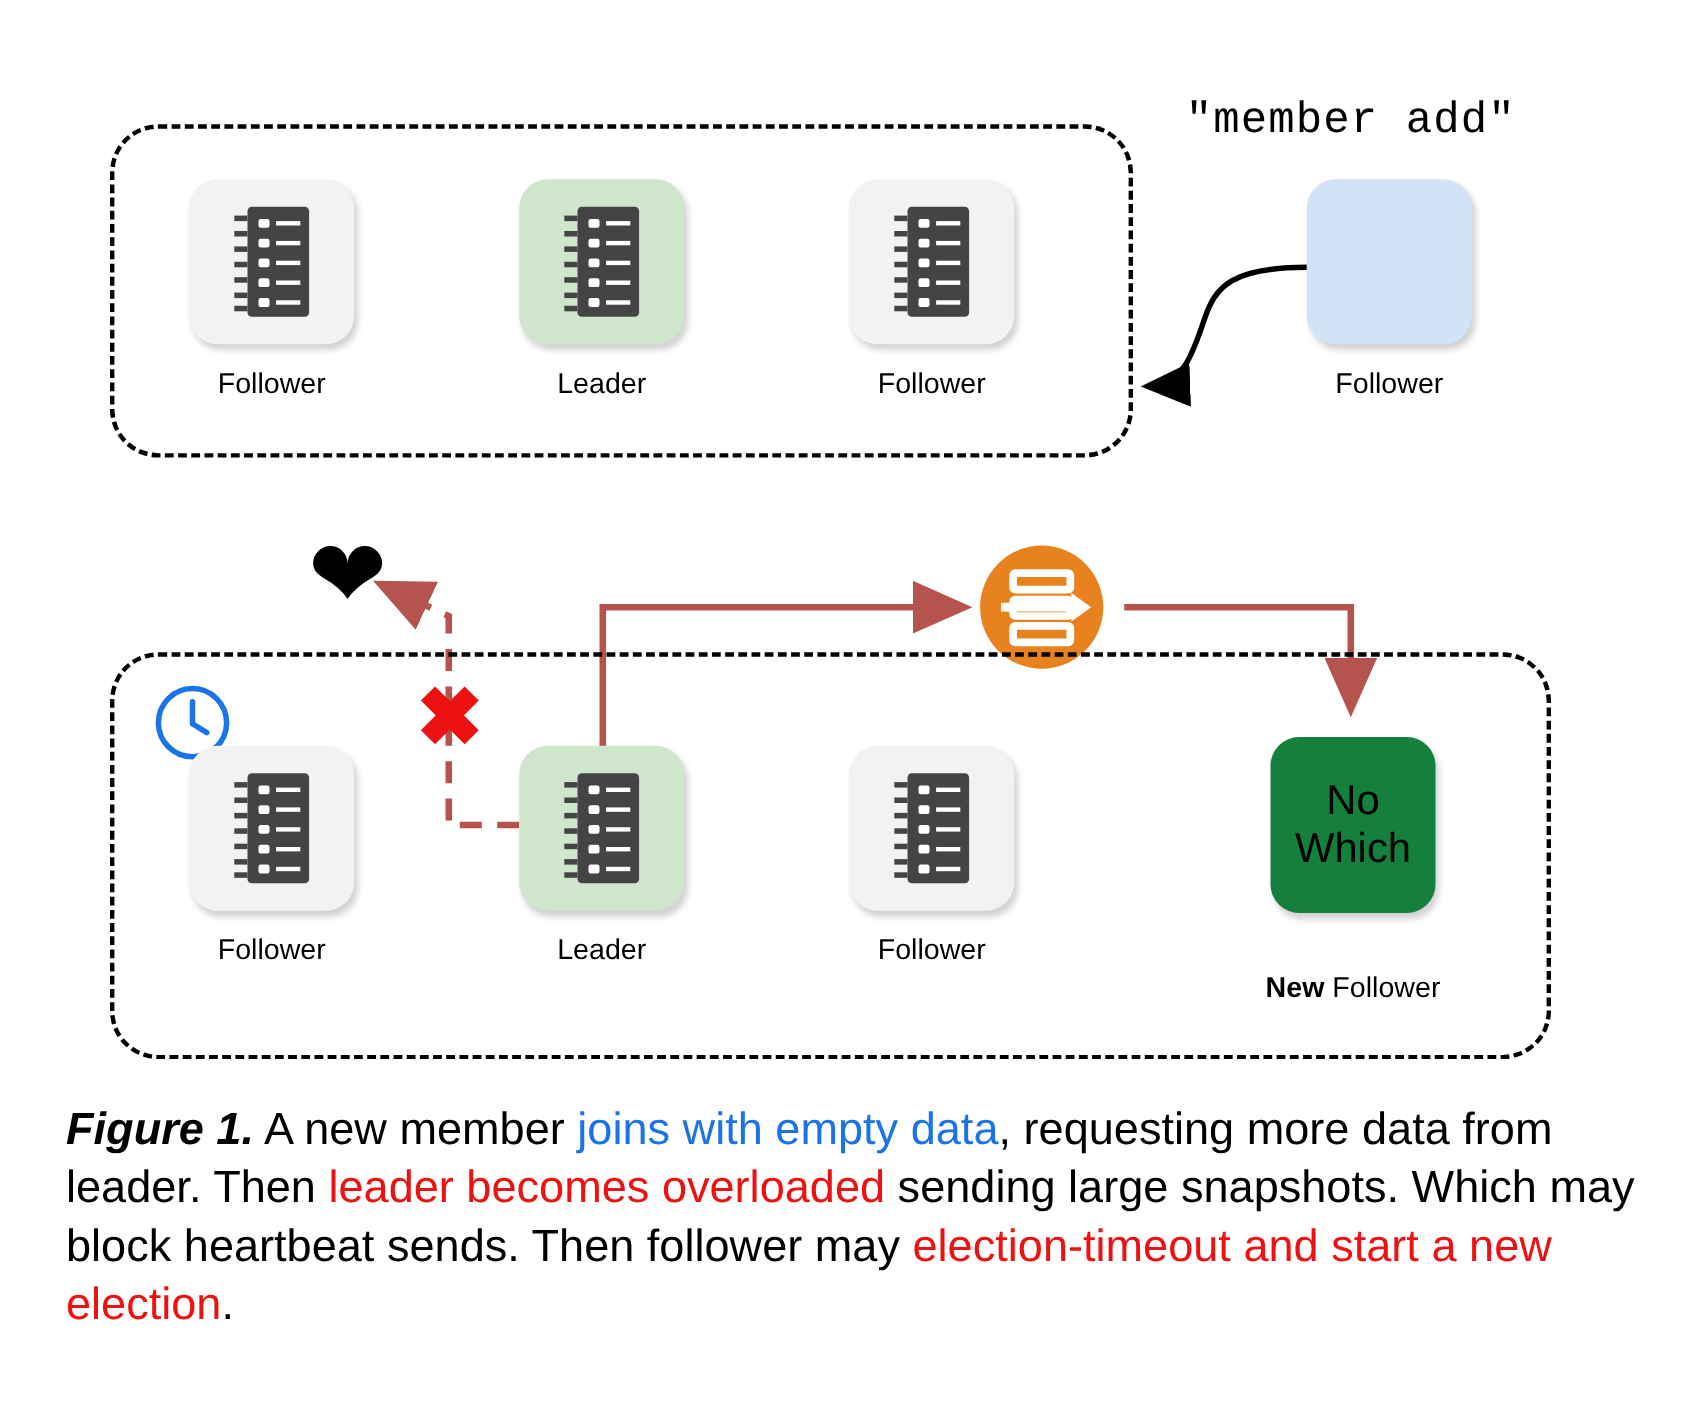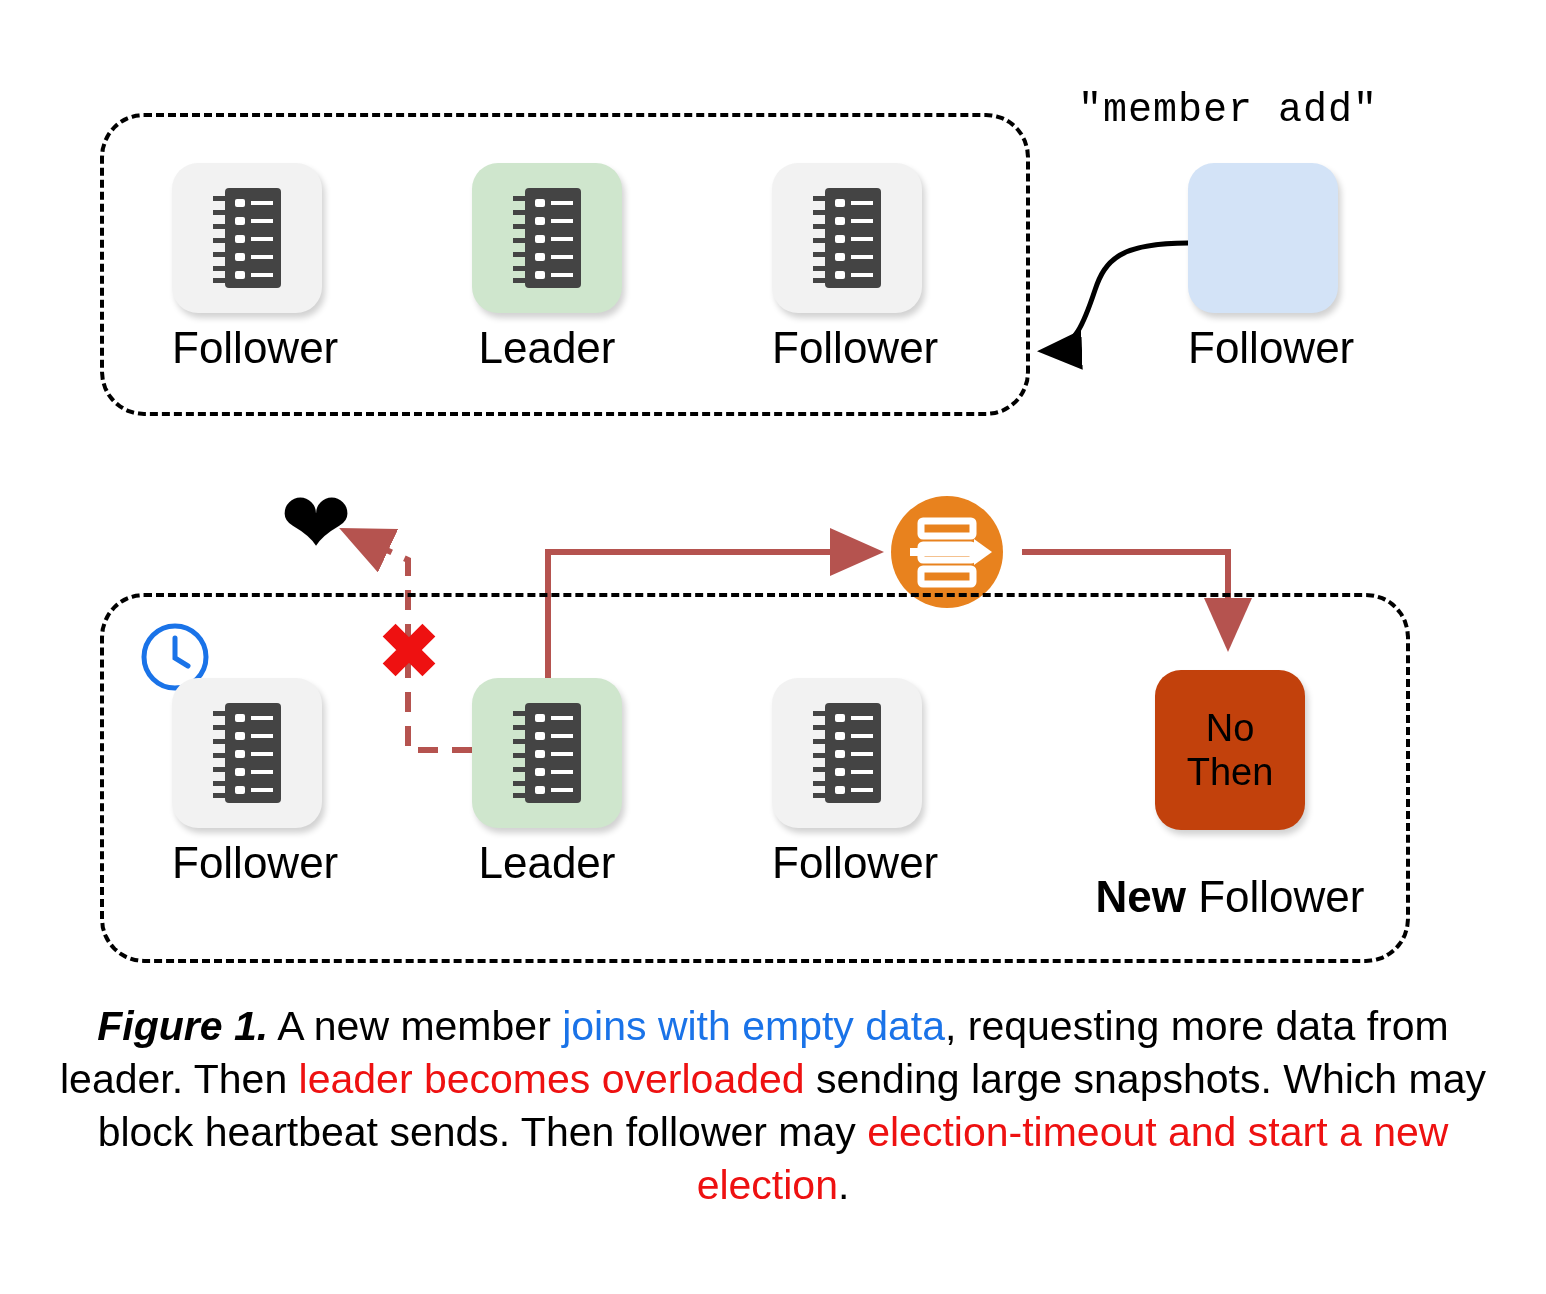--- a/index.html
+++ b/index.html
@@ -43,25 +43,25 @@
     box-sizing: border-box;
     position: relative;
     box-shadow: 3px 5px 6px rgba(0,0,0,0.18);
     display: flex;
     align-items: center;
     justify-content: center;
   }
   .tile.grey   { background: #f2f2f2; }
   .tile.green  { background: #cfe6cd; }
   .tile.blue   { background: #d3e3f7; }
-  .tile.plain  { background: #c2410c; }
+  .tile.plain  { background: #15803d; }
 
   .node .caption {
     margin-top: 12px;
-    font-size: 44px;
+    font-size: 26px;
     line-height: 46px;
     white-space: nowrap;
     color: #000;
   }
   .caption .bold { font-weight: bold; }
 
   .nodata-text {
     font-size: 38px;
     line-height: 44px;
     text-align: center;
@@ -96,21 +96,20 @@
     color: #cc0000;
     white-space: nowrap;
   }
 
   
   .figure-caption {
     position: absolute;
     left: 60px;
     top: 1000px;
     width: 1426px;
-    text-align: center;
     font-size: 41px;
     line-height: 53px;
     color: #000;
   }
   .figure-caption .fignum { font-style: italic; font-weight: bold; }
   .figure-caption .blue { color: #1a73e8; }
   .figure-caption .red  { color: #ee1111; }
 
   
   .heart {
@@ -374,21 +373,21 @@
         </g>
       </svg>
     </div>
     <div class="caption">Follower</div>
   </div>
 
   <div class="node" style="left:1155px; top:670px;">
     <div class="tile plain" style="width:150px;height:160px;">
       <div class="nodata-text">
         <div>No</div>
-        <div>Then</div>
+        <div>Which</div>
       </div>
     </div>
     <div class="caption" style="width:300px; margin-left:-75px;margin-top:44px;">
       <span class="bold">New</span><span> Follower</span>
     </div>
   </div>
 
   <div class="figure-caption">
     <span class="fignum">Figure 1.</span><span id="caption-body"><span> A new member </span><span class="blue">joins with empty data</span><span>, requesting more data from leader. Then </span><span class="red">leader becomes overloaded</span><span> sending large snapshots. Which may block heartbeat sends. Then follower may </span><span class="red">election-timeout and start a new election</span><span>.</span></span>
   </div>

